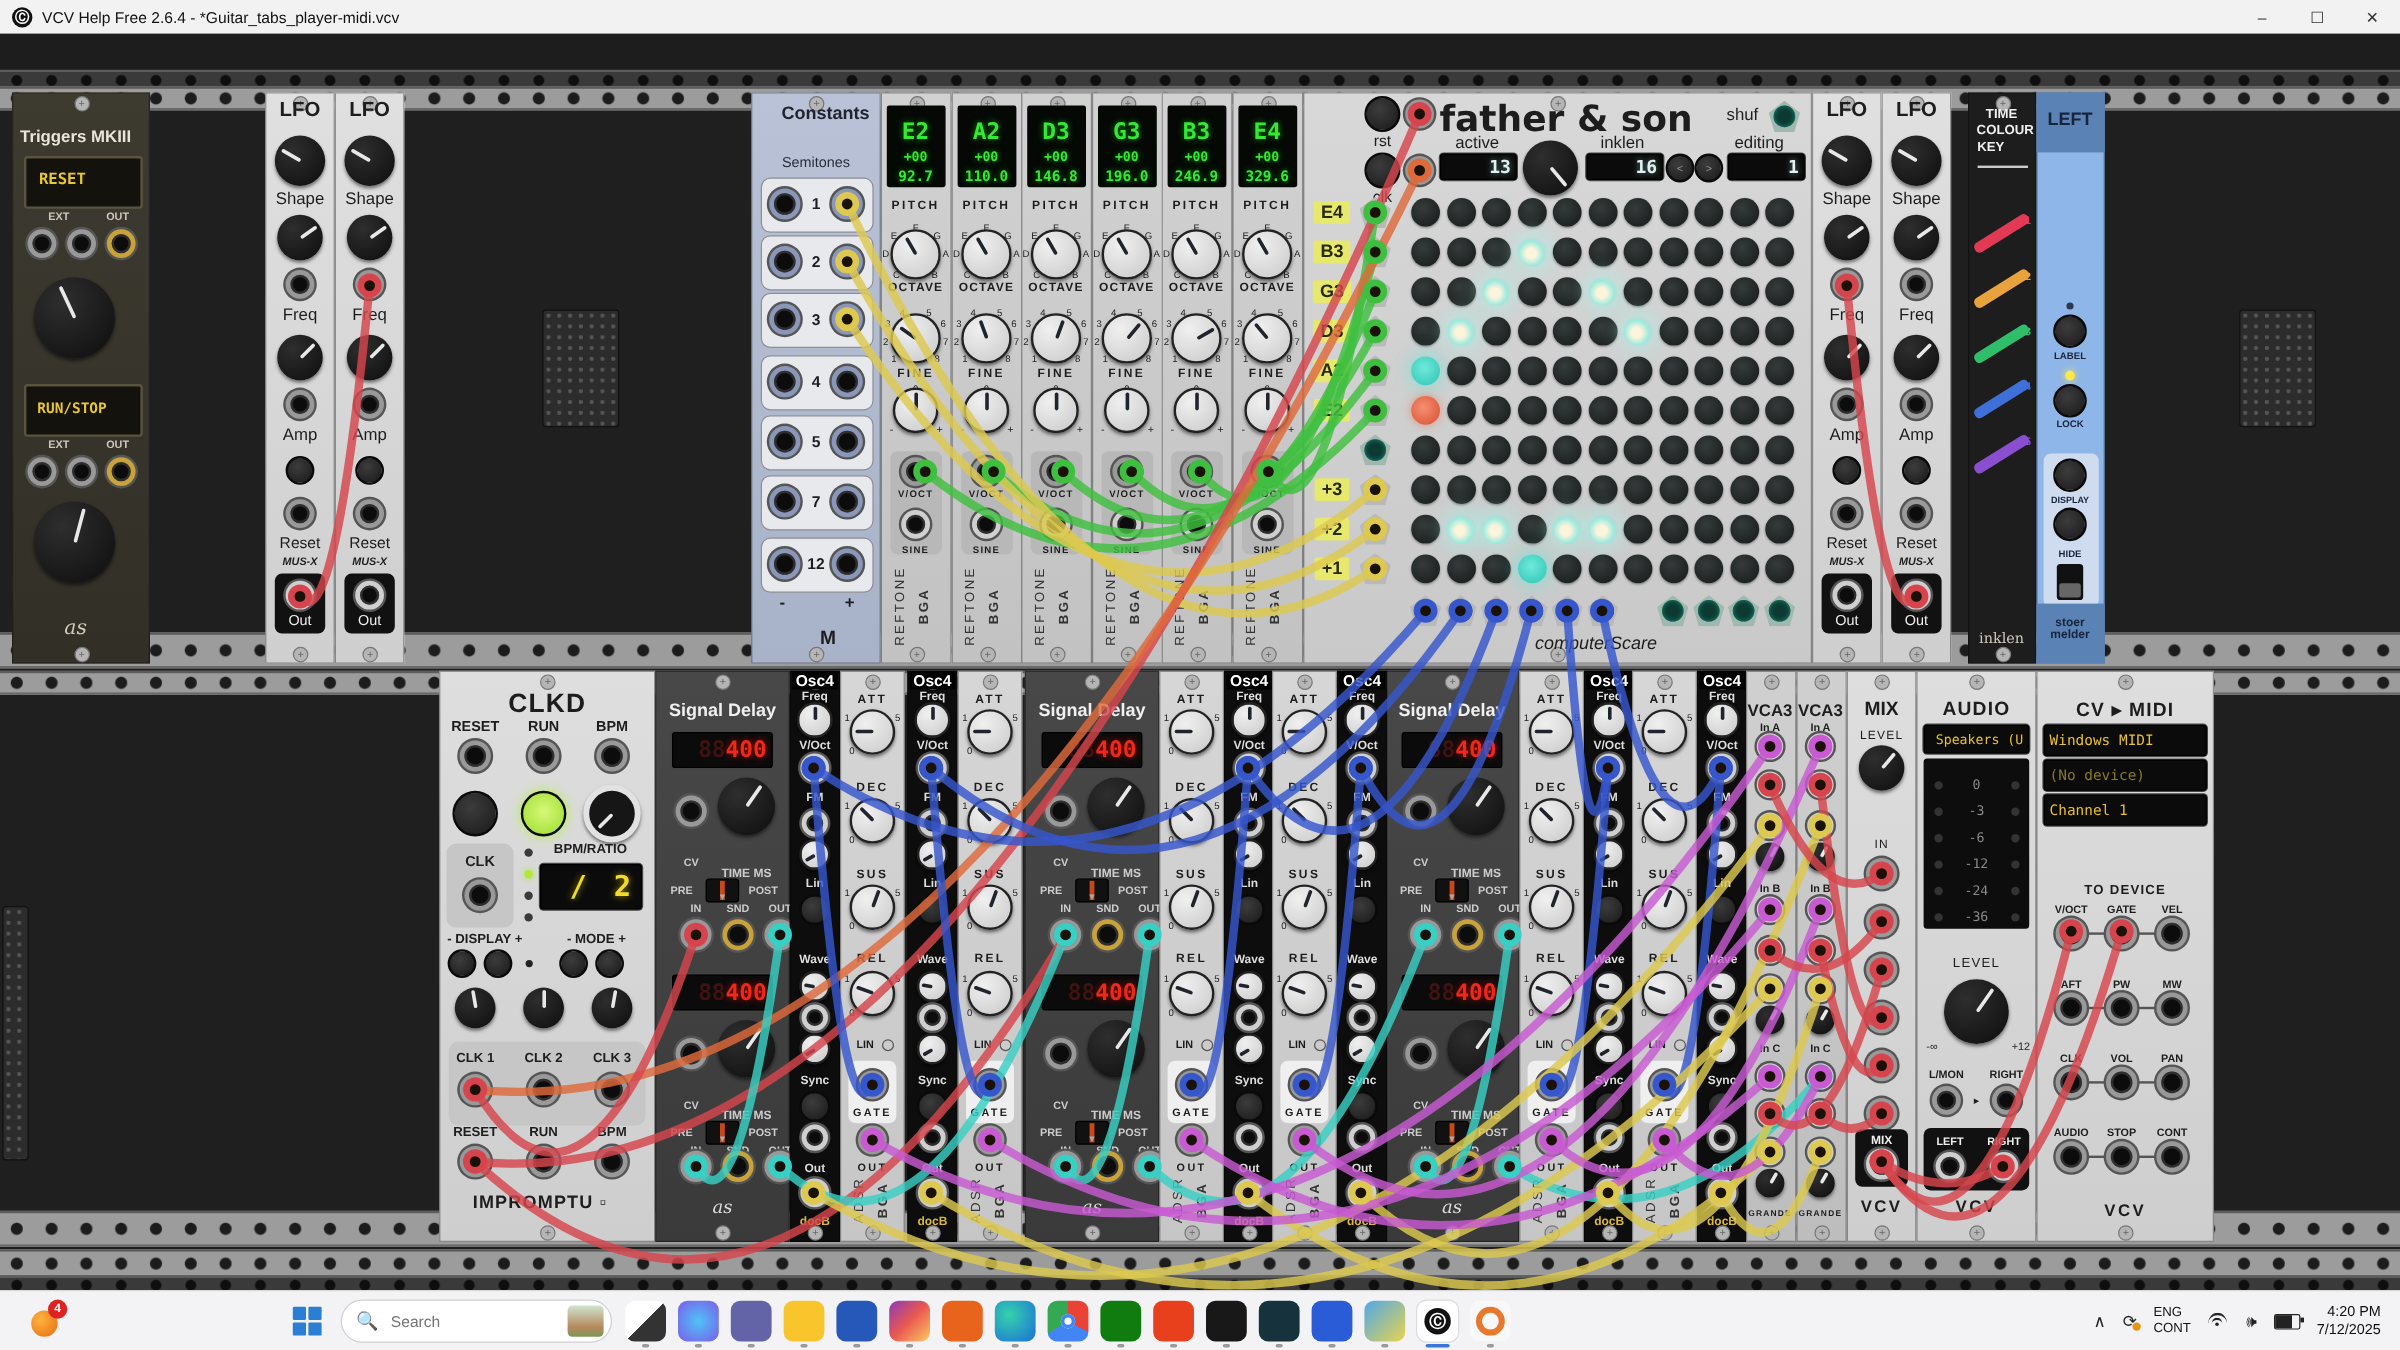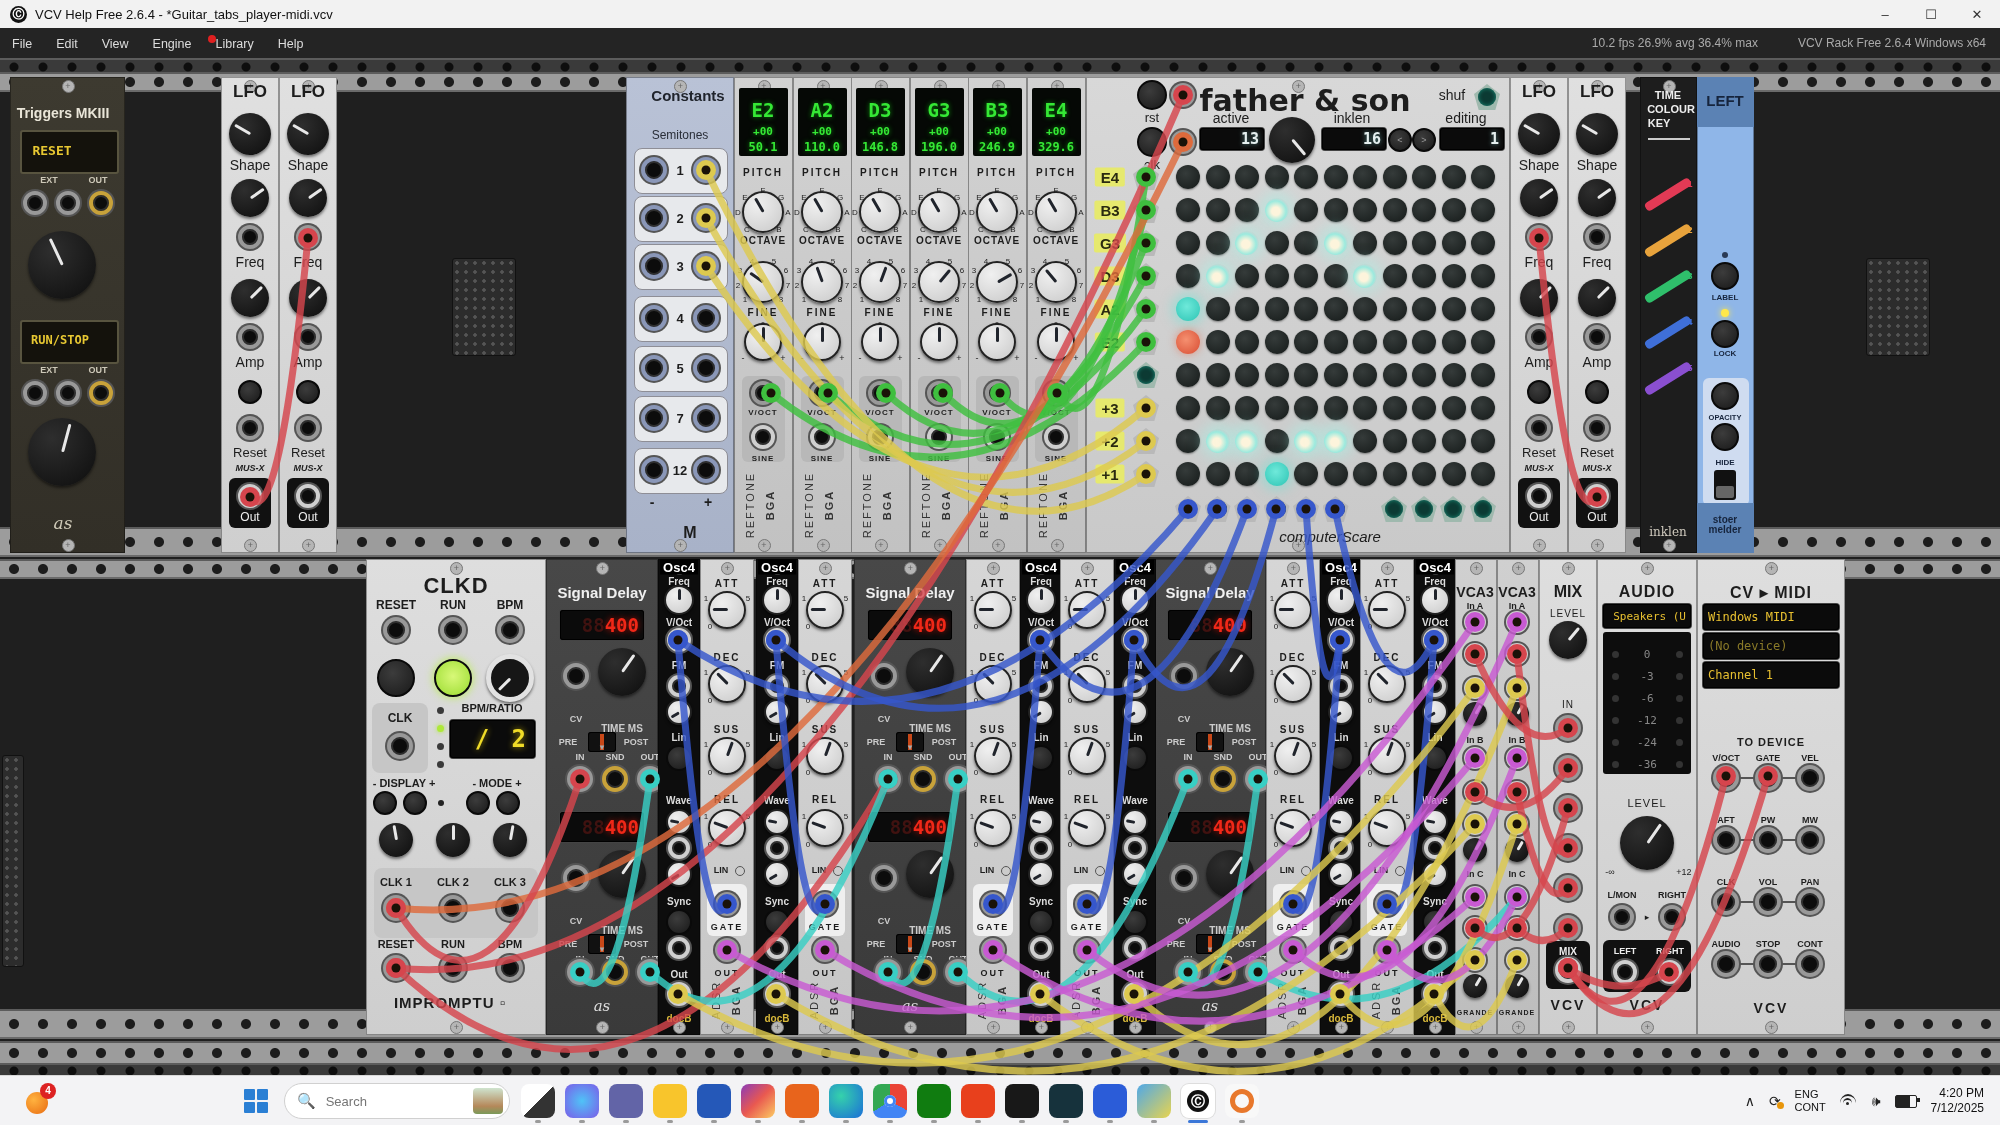--- a/index.html
+++ b/index.html
@@ -87,27 +87,20 @@
   <div id="titlebar">
     <div class="applogo">Ⓒ</div>
     <span class="title">VCV Help Free 2.6.4 - *Guitar_tabs_player-midi.vcv</span>
     <div id="wincontrols">
       <div>–</div>
       <div>☐</div>
       <div class="close">✕</div>
     </div>
   </div>
 
-  <div id="menubar">
-    <span id="menu-items"><span class="menuitem ">File</span><span class="menuitem ">Edit</span><span class="menuitem ">View</span><span class="menuitem ">Engine</span><span class="menuitem lib">Library</span><span class="menuitem ">Help</span></span>
-    <div id="menustatus">
-      <span>10.2 fps  26.9% avg  36.4% max</span>
-      <span>VCV Rack Free 2.6.4 Windows x64</span>
-    </div>
-  </div>
 
   <div id="rack">
       <div class="rail dark" style="top:0px;height:14px"></div>
       <div class="rail " style="top:14px;height:16px"></div>
       <div class="rail " style="top:469px;height:26px"></div>
       <div class="rail " style="top:501px;height:16px"></div>
       <div class="rail " style="top:951px;height:26px"></div>
       <div class="rail " style="top:983px;height:20px"></div>
       <div class="rail dark" style="top:1005px;height:12px"></div>
       <div class="deco" style="left:452px;top:200px;width:62px;height:96px"></div>
@@ -273,21 +266,21 @@
       <div class="jack steel" style="left:706px;top:412px;width:18px;height:18px"></div>
       <div class="lbl" style="left:652px;top:444px;font-size:14px;font-weight:bold">-</div>
       <div class="lbl" style="left:708px;top:444px;font-size:14px;font-weight:bold">+</div>
       <div class="lbl" style="left:690px;top:475px;font-weight:bold;font-size:16px">M</div>
       <div class="mod" style="left:734px;top:19px;width:59px;height:476px;background:linear-gradient(180deg,#d2d2d2,#c2c2c2)"></div>
       <div class="screw" style="left:757.5px;top:22px">+</div>
       <div class="screw" style="left:757.5px;top:481px">+</div>
       <div style="position:absolute;left:739px;top:30px;width:49px;height:68px;background:#050805;border-radius:2px"></div>
       <div class="lbl lcd-grn" style="left:763px;top:52px;font-size:19px">E2</div>
       <div class="lbl lcd-grn" style="left:763px;top:73px;font-size:11px">+00</div>
-      <div class="lbl lcd-grn" style="left:763px;top:89px;font-size:12px">50.1</div>
+      <div class="lbl lcd-grn" style="left:763px;top:89px;font-size:12px">92.7</div>
       <div class="lbl" style="left:763px;top:114px;font-size:10px;letter-spacing:2px;font-weight:bold">PITCH</div>
       <div class="knob lt" style="left:763px;top:154px;width:38px;height:38px">
         <span class="ptr" style="transform:rotate(-30deg)"></span>
       </div>
       <div class="lbl" style="left:763px;top:132px;font-size:8px">F</div>
       <div class="lbl" style="left:745px;top:139px;font-size:8px">E</div>
       <div class="lbl" style="left:781px;top:139px;font-size:8px">G</div>
       <div class="lbl" style="left:738px;top:154px;font-size:8px">D</div>
       <div class="lbl" style="left:788px;top:154px;font-size:8px">A</div>
       <div class="lbl" style="left:747px;top:171px;font-size:8px">C</div>
@@ -775,21 +768,21 @@
       <div style="position:absolute;left:1697px;top:19px;width:57px;height:50px;background:#5b82b4"></div>
       <div class="lbl" style="left:1725px;top:42px;color:#16243c;font-weight:bold;font-size:15px">LEFT</div>
       <div style="position:absolute;left:1722px;top:194px;width:6px;height:6px;background:#2a3a55;border-radius:50%"></div>
       <div class="btn " style="left:1725px;top:218px;width:24px;height:24px"></div>
       <div class="lbl" style="left:1725px;top:239px;font-size:8px;font-weight:bold;color:#16243c">LABEL</div>
       <div style="position:absolute;left:1721px;top:251px;width:8px;height:8px;background:#ffe84a;border-radius:50%;box-shadow:0 0 6px #ffe84a"></div>
       <div class="btn " style="left:1725px;top:276px;width:24px;height:24px"></div>
       <div class="lbl" style="left:1725px;top:295px;font-size:8px;font-weight:bold;color:#16243c">LOCK</div>
       <div style="position:absolute;left:1703px;top:320px;width:46px;height:128px;background:#cfdcf0;border-radius:6px"></div>
       <div class="btn " style="left:1725px;top:338px;width:24px;height:24px"></div>
-      <div class="lbl" style="left:1725px;top:359px;font-size:7.5px;font-weight:bold;color:#16243c">OPACITY</div>
+      <div class="lbl" style="left:1725px;top:359px;font-size:7.5px;font-weight:bold;color:#16243c">DISPLAY</div>
       <div class="btn " style="left:1725px;top:379px;width:24px;height:24px"></div>
       <div class="lbl" style="left:1725px;top:404px;font-size:8px;font-weight:bold;color:#16243c">HIDE</div>
       <div style="position:absolute;left:1714px;top:412px;width:22px;height:30px;background:#111;border-radius:3px"></div>
       <div style="position:absolute;left:1716px;top:428px;width:18px;height:12px;background:#666;border-radius:2px"></div>
       <div class="lbl" style="left:1725px;top:461px;font-size:10px;font-weight:bold;color:#16243c">stoer</div>
       <div class="lbl" style="left:1725px;top:471px;font-size:10px;font-weight:bold;color:#16243c">melder</div>
       <div style="position:absolute;left:1697px;top:445px;width:57px;height:50px;background:#5b82b4"></div>
       <div class="lbl" style="left:1725px;top:461px;font-size:10px;font-weight:bold;color:#16243c">stoer</div>
       <div class="lbl" style="left:1725px;top:471px;font-size:10px;font-weight:bold;color:#16243c">melder</div>
       <div class="mod" style="left:366px;top:501px;width:180px;height:476px;background:linear-gradient(180deg,#dedede,#cecece)"></div>

